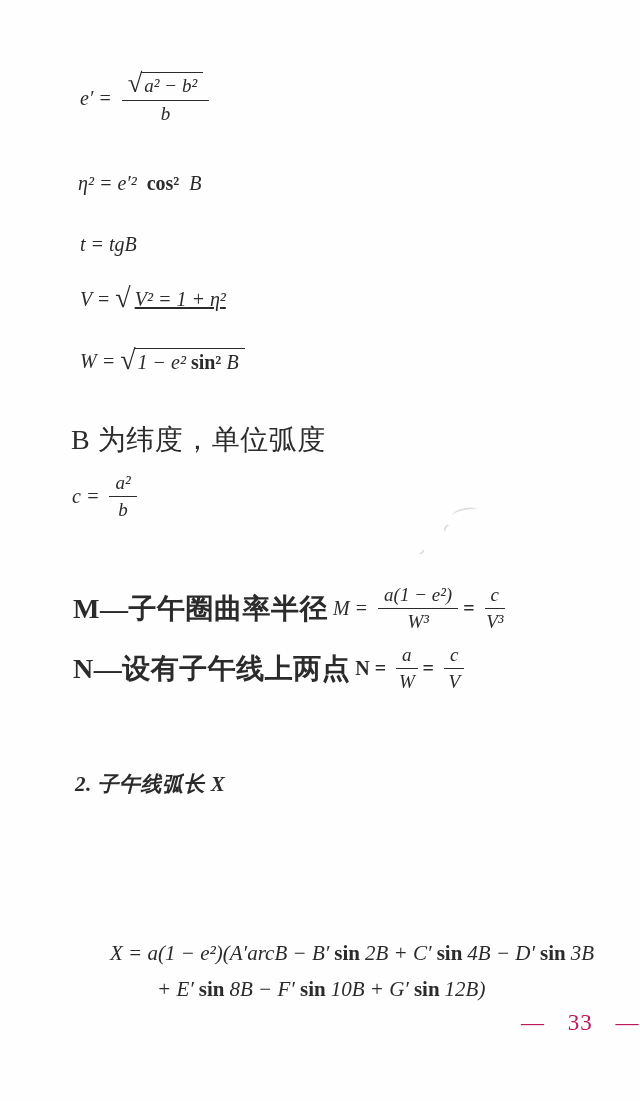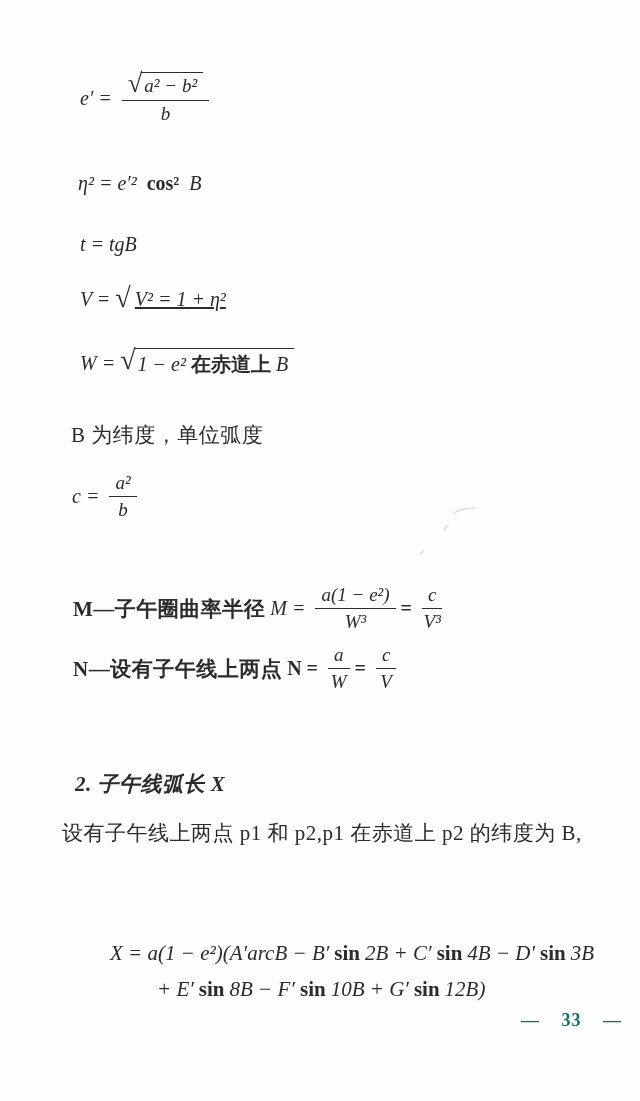--- a/index.html
+++ b/index.html
@@ -35,24 +35,24 @@
 
   
   .sqrt { display:inline-flex; align-items:flex-start; }
   .sqrt .rad {
     font-style:normal; font-size:1.4em; line-height:0.95;
     transform:translateY(-1px); margin-right:-1px;
   }
   .sqrt .vinc { border-top:1.4px solid #2b2b2b; padding:2px 6px 0 3px; }
 
   
-  .cjk { font-size:21px; letter-spacing:0.5px; }
+  .cjk { font-size:28px; letter-spacing:0.5px; }
   .heading { font-size:21px; font-weight:700; letter-spacing:0.5px;font-style:italic; }
   .para-line { font-size:21px; letter-spacing:0.5px; white-space:nowrap; }
-  .footer { font-size:18px; color:#0f766e; word-spacing:16px; letter-spacing:1px;font-weight:bold; }
+  .footer { font-size:23px; color:#be185d; word-spacing:16px; letter-spacing:1px; }
 
   
   .smudge { opacity:0.18; border-radius:50%; }
   .smudge-a { width:26px; height:10px; border-top:2px solid #555; transform:rotate(-12deg); }
   .smudge-b { width:8px; height:8px; border-left:2px solid #444; transform:rotate(30deg); }
   .smudge-c { width:6px; height:6px; border-bottom:2px solid #444; transform:rotate(-40deg); }
 </style>
 </head>
 <body>
 
@@ -88,21 +88,21 @@
     </span>
     <span class="it tok" style="margin-left:0;text-decoration:underline;">V² = 1 + η²</span>
   </div>
 
   <div class="abs math row" style="left:80px; top:348px;">
     <span class="it tok">W =</span>
     <span class="sqrt">
       <span class="rad">√</span>
       <span class="vinc">
         <span class="it">1 − e²</span>
-        <span class="rm">在赤道上</span>
+        <span class="rm">sin²</span>
         <span class="it">B</span>
       </span>
     </span>
   </div>
 
   <div class="abs cjk" style="left:71px; top:421px;">B 为纬度，单位弧度</div>
 
   <div class="abs math row" style="left:72px; top:472px;">
     <span class="it tok">c =</span>
     <span class="frac">
@@ -138,21 +138,20 @@
     </span>
     <span class="rm tok">=</span>
     <span class="frac">
       <span class="num it">c</span>
       <span class="den it">V</span>
     </span>
   </div>
 
   <div class="abs heading" style="left:75px; top:770px;">2. 子午线弧长 X</div>
 
-  <div class="abs para-line" style="left:62px; top:819px;">设有子午线上两点 p1 和 p2,p1 在赤道上 p2 的纬度为 B,</div>
 
   <div class="abs math" style="left:110px; top:941px; font-size:21px;">
     <span class="it tok">X = a(1 − e²)(A′arcB − B′</span><span class="rm tok">sin</span><span class="it tok">2B + C′</span><span class="rm tok">sin</span><span class="it tok">4B − D′</span><span class="rm tok">sin</span><span class="it tok">3B</span>
   </div>
   <div class="abs math" style="left:157px; top:977px; font-size:21px;">
     <span class="it tok">+ E′</span><span class="rm tok">sin</span><span class="it tok">8B − F′</span><span class="rm tok">sin</span><span class="it tok">10B + G′</span><span class="rm tok">sin</span><span class="it tok">12B)</span>
   </div>
 
   <div class="abs footer" style="left:521px; top:1010px;">— 33 —</div>
 

